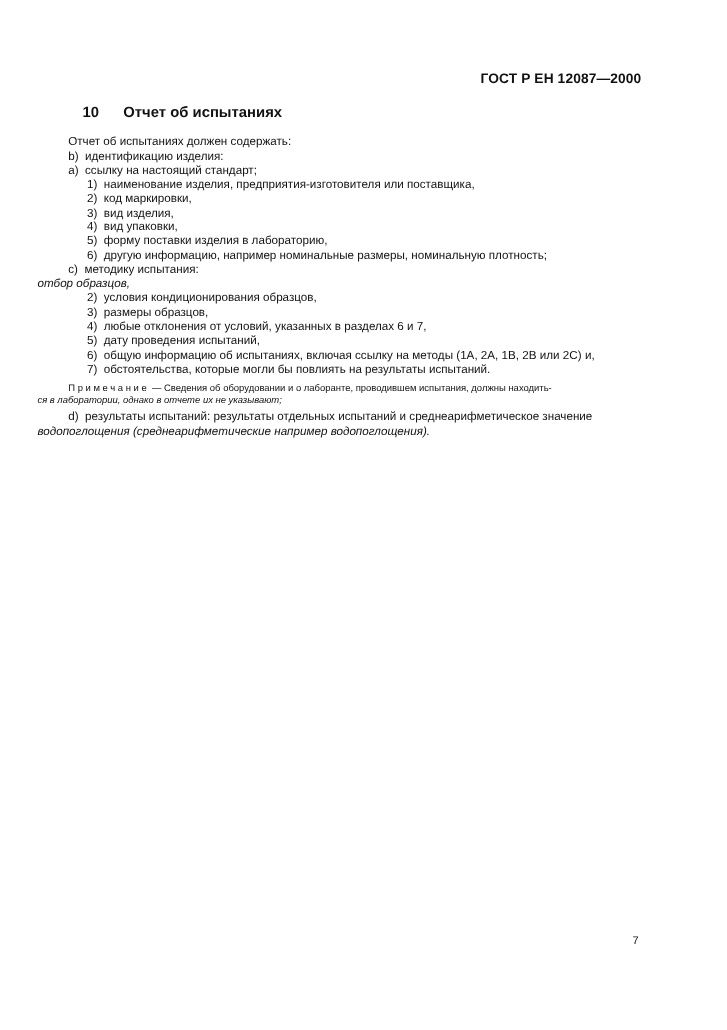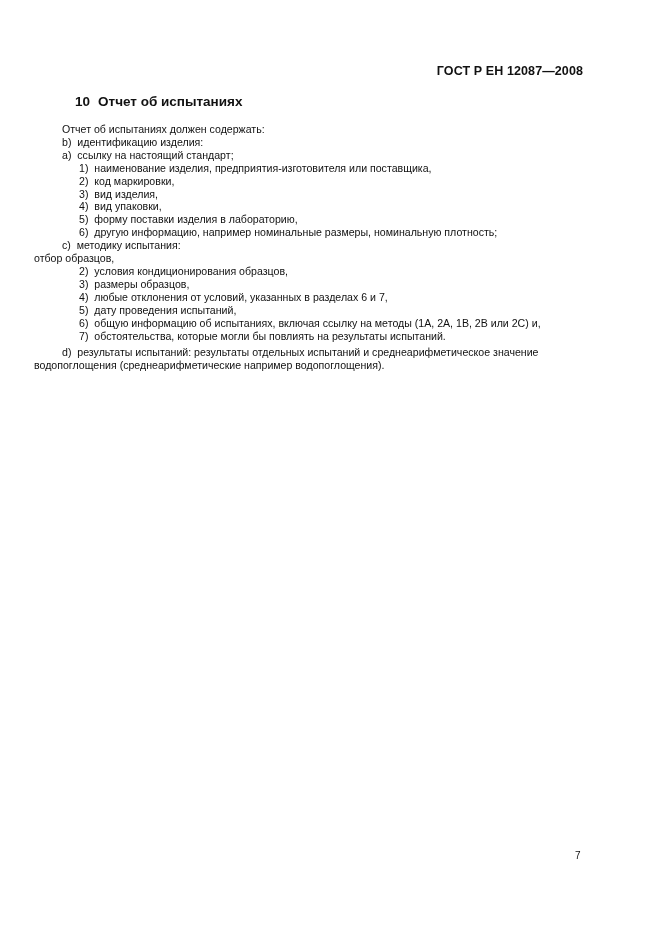--- a/index.html
+++ b/index.html
@@ -1,34 +1,34 @@
 <!DOCTYPE html>
 <html><head>
 <meta charset="utf-8">
 <style>
   html, body { margin: 0; padding: 0; background: #ffffff; }
   body { width: 661px; height: 936px; position: relative; overflow: hidden;
          font-family: "Liberation Sans", sans-serif; color: #111; }
   .hdr { position: absolute; right: 78px; top: 64px; font-weight: bold; font-size: 12.5px; letter-spacing: 0.1px; }
   .h1 { position: absolute; left: 75px; top: 94px; font-weight: bold; font-size: 13.5px; }
-  .h1 .num { margin-right: 8px; }
+  .h1 .num { margin-right: 22px; }
   .body { position: absolute; left: 34px; top: 123px; width: 537px; font-size: 10.6px; line-height: 12.9px; }
   .line { white-space: nowrap; display: block; }
   .ind0 { padding-left: 28px; }
   .ind1 { padding-left: 45px; }
-  .flush { padding-left: 0; }
+  .flush { padding-left: 0; font-style: italic; }
   .note { font-size: 8.6px; line-height: 11px; margin-top: 5px; }
   .note .sp { letter-spacing: 2.4px; }
   .gap { margin-top: 4px; }
   .pageno { position: absolute; left: 575px; top: 850px; font-size: 10px; }
 </style>
 </head>
 <body>
 
-<div class="hdr">ГОСТ Р ЕН 12087—2008</div>
+<div class="hdr">ГОСТ Р ЕН 12087—2000</div>
 
 <div class="h1">
   <span class="num">10</span><span>Отчет об испытаниях</span>
 </div>
 
 <div class="body">
   <span class="line ind0">Отчет об испытаниях должен содержать:</span>
 
   <span class="line ind0"><span>b)</span>&nbsp; <span>идентификацию изделия:</span></span>
 
@@ -42,20 +42,24 @@
 
   <span class="line ind0"><span>c)</span>&nbsp; <span>методику испытания:</span></span>
   <span class="line flush">отбор образцов,</span>
   <span class="line ind1"><span>2)</span>&nbsp; <span>условия кондиционирования образцов,</span></span>
   <span class="line ind1"><span>3)</span>&nbsp; <span>размеры образцов,</span></span>
   <span class="line ind1"><span>4)</span>&nbsp; <span>любые отклонения от условий, указанных в разделах 6 и 7,</span></span>
   <span class="line ind1"><span>5)</span>&nbsp; <span>дату проведения испытаний,</span></span>
   <span class="line ind1"><span>6)</span>&nbsp; <span>общую информацию об испытаниях, включая ссылку на методы (1А, 2А, 1В, 2В или 2С) и,</span></span>
   <span class="line ind1"><span>7)</span>&nbsp; <span>обстоятельства, которые могли бы повлиять на результаты испытаний.</span></span>
 
+  <div class="note">
+    <span class="line ind0"><span class="sp">Примечание</span> <span>— Сведения об оборудовании и о лаборанте, проводившем испытания, должны находить-</span></span>
+    <span class="line flush">ся в лаборатории, однако в отчете их не указывают;</span>
+  </div>
 
   <div class="gap">
     <span class="line ind0"><span>d)</span>&nbsp; <span>результаты испытаний: результаты отдельных испытаний и среднеарифметическое значение</span></span>
     <span class="line flush">водопоглощения (среднеарифметические например водопоглощения).</span>
   </div>
 </div>
 
 <div class="pageno">7</div>
 
 </body></html>

